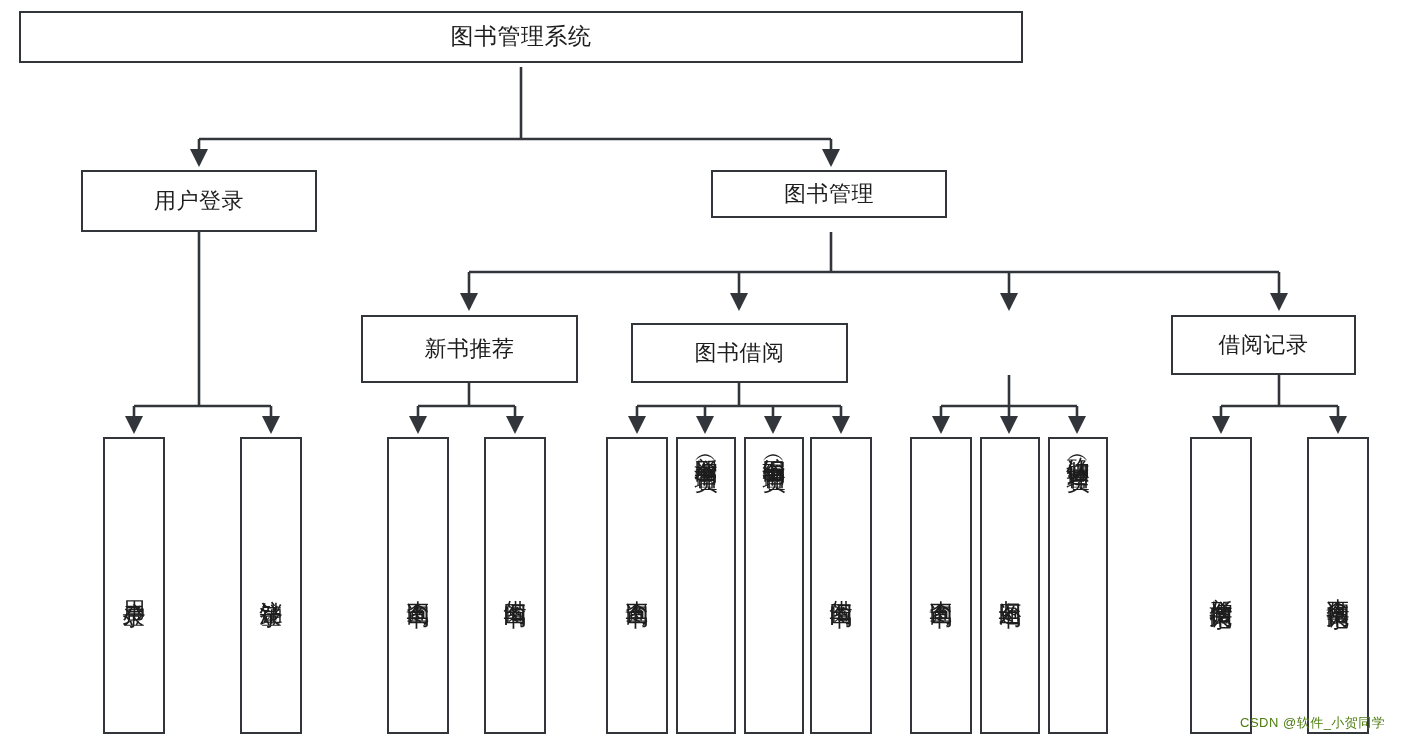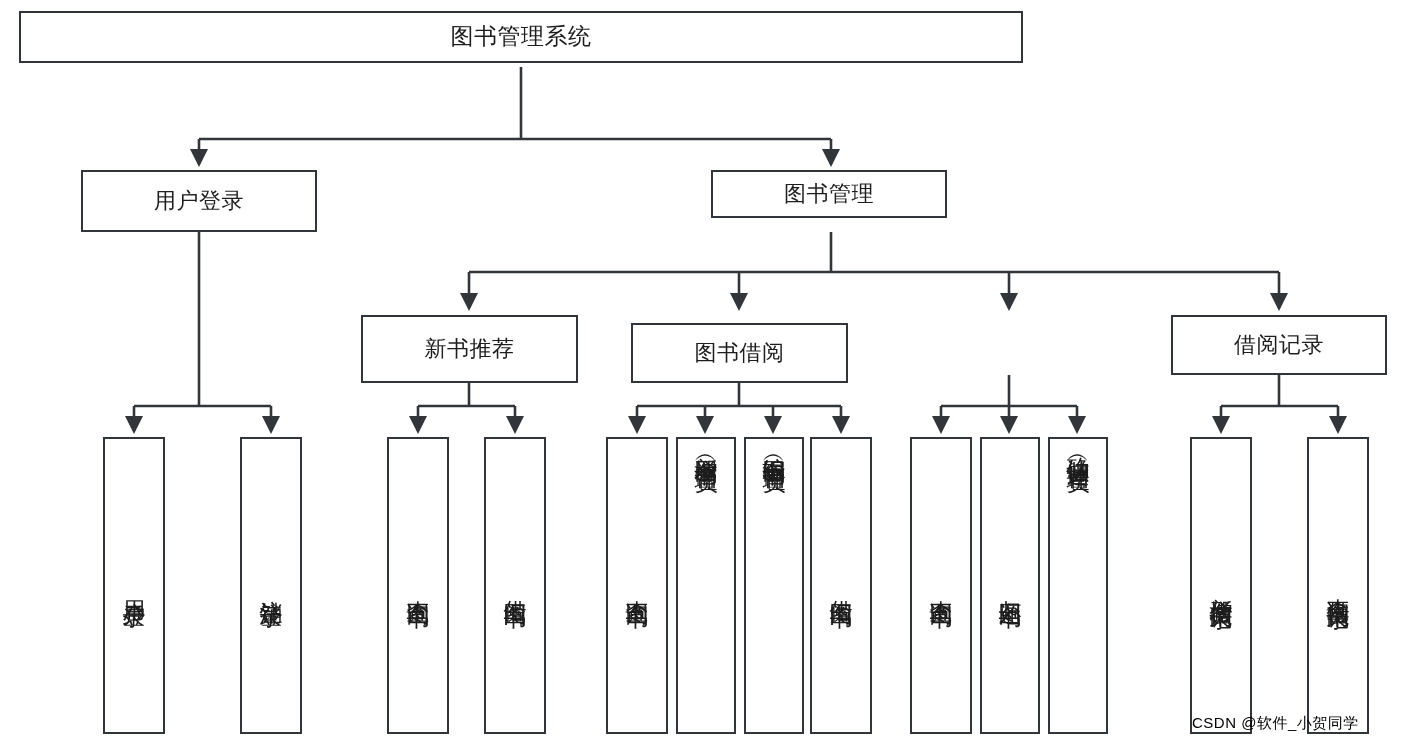--- a/index.html
+++ b/index.html
@@ -63,25 +63,26 @@
     letter-spacing: 2px;
     margin: 0 auto;
     white-space: nowrap;
   }
   .v-node.mid .node-label {
     margin-top: auto;
     margin-bottom: auto;
   }
   .watermark {
     position: absolute;
-    font-size: 15px;
-    color: #000000;
+    font-size: 13px;
+    color: #4d7c0f;
     letter-spacing: 0.5px;
     white-space: nowrap;
     font-family: "Liberation Sans", "DejaVu Sans", sans-serif;
+    margin-left: 48px;
   }
 </style>
 </head>
 <body>
 
 <div id="canvas">
 
   <svg id="wires" viewBox="0 0 1405 747" width="1405" height="747" xmlns="http://www.w3.org/2000/svg">
     <defs>
       <marker id="arrow" viewBox="0 0 12 12" refX="10" refY="6" markerWidth="7" markerHeight="7" orient="auto-start-reverse">
@@ -146,21 +147,21 @@
 
   <div class="node h-node" style="left:361px; top:315px; width:217px; height:68px;">
     <span class="node-label">新书推荐</span>
   </div>
 
   <div class="node h-node" style="left:631px; top:315px; width:217px; height:60px;margin-top:8px;">
     <span class="node-label">图书借阅</span>
   </div>
 
 
-  <div class="node h-node" style="left:1171px; top:315px; width:216px; height:60px;">
+  <div class="node h-node" style="left:1171px; top:315px; width:185px; height:60px;">
     <span class="node-label">借阅记录</span>
   </div>
 
   <div class="node v-node mid" style="left:103px; top:437px; width:62px; height:297px;">
     <span class="node-label">用户登录</span>
   </div>
 
   <div class="node v-node mid" style="left:240px; top:437px; width:62px; height:297px;">
     <span class="node-label">注销登录</span>
   </div>

